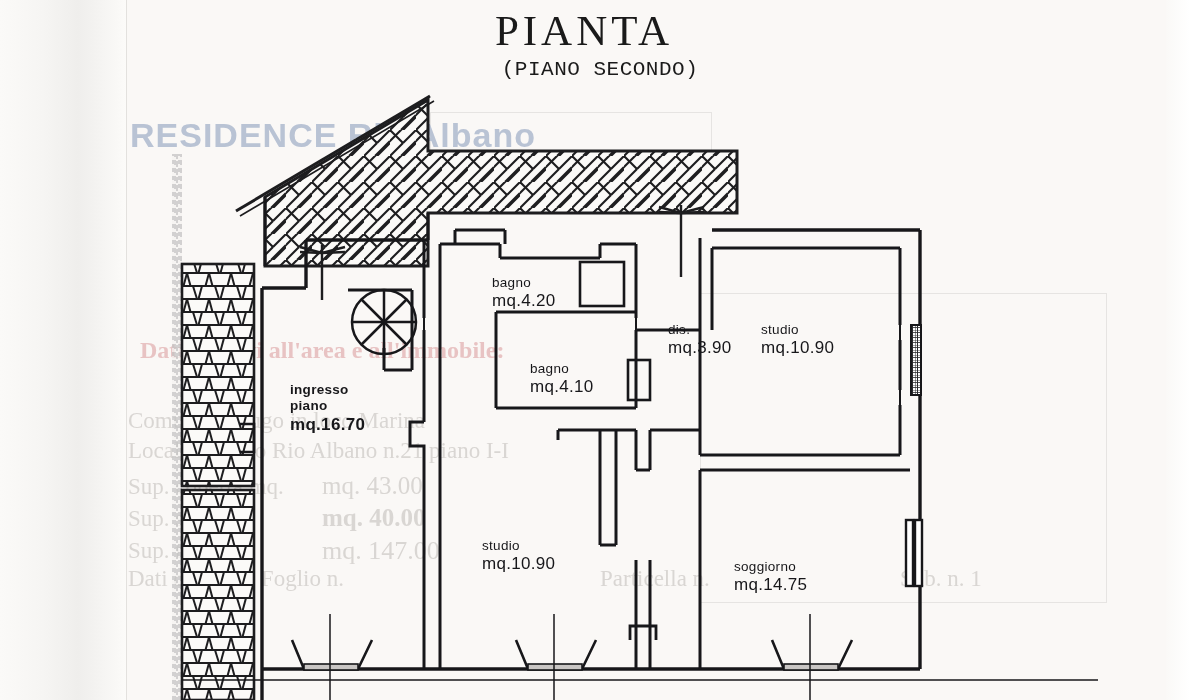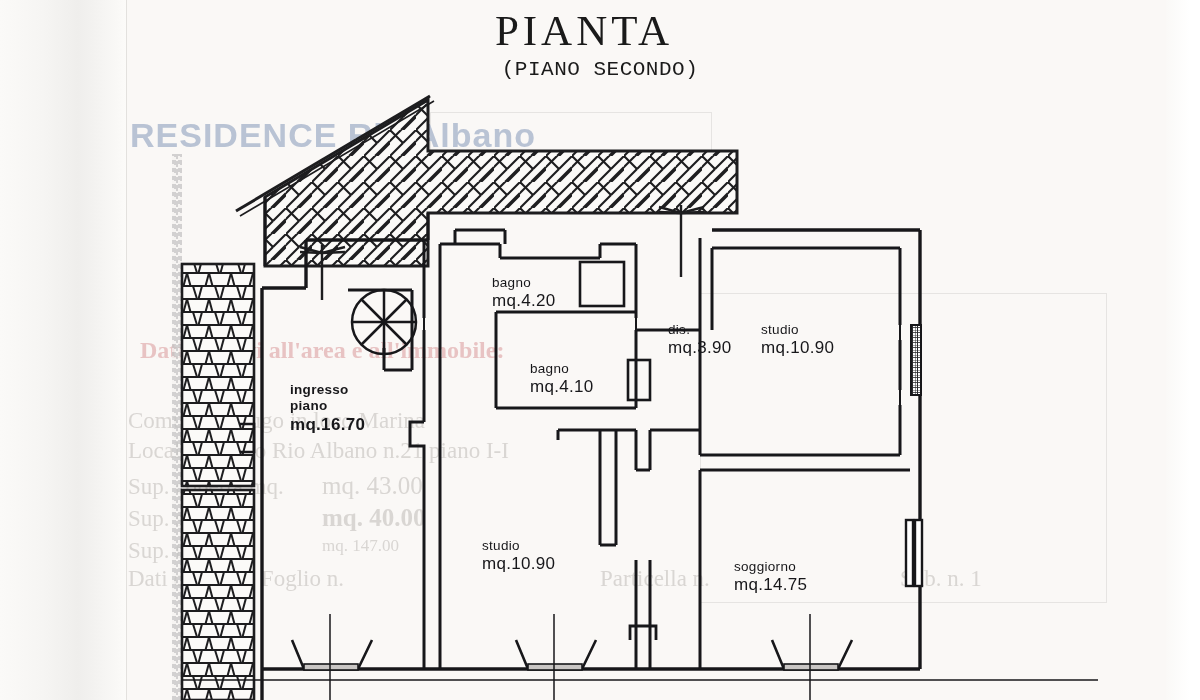--- a/index.html
+++ b/index.html
@@ -128,21 +128,21 @@
   <div class="wm wm-grey" style="left:128px; top:408px; font-size:23px;">Comune di Lugo in loco Marina</div>
   <div class="wm wm-grey" style="left:128px; top:438px; font-size:23px;">Localita Borgo Rio Albano n.21 piano I-I</div>
 
   <div class="wm wm-grey" style="left:128px; top:474px; font-size:23px;">Sup. coperta mq.</div>
   <div class="wm wm-grey" style="left:322px; top:472px; font-size:25px;">mq. 43.00</div>
 
   <div class="wm wm-grey" style="left:128px; top:506px; font-size:23px;">Sup. scoperta</div>
   <div class="wm wm-grey" style="left:322px; top:504px; font-size:25px;font-weight:bold;">mq.  40.00</div>
 
   <div class="wm wm-grey" style="left:128px; top:538px; font-size:23px;">Sup. totale</div>
-  <div class="wm wm-grey" style="left:322px; top:536px; font-size:17px;">mq. 147.00</div>
+  <div class="wm wm-grey" style="left:322px; top:536px; font-size:26px;">mq. 147.00</div>
 
   <div class="wm wm-grey" style="left:128px; top:566px; font-size:23px;">Dati catastali: Foglio n.</div>
   <div class="wm wm-grey" style="left:600px; top:566px; font-size:23px;">Particella n.</div>
   <div class="wm wm-grey" style="left:900px; top:566px; font-size:23px;">Sub. n. 1</div>
 
   <div class="title">PIANTA</div>
   <div class="subtitle">(PIANO SECONDO)</div>
 
   <svg class="plan" viewBox="0 0 1200 700">
     <defs>

